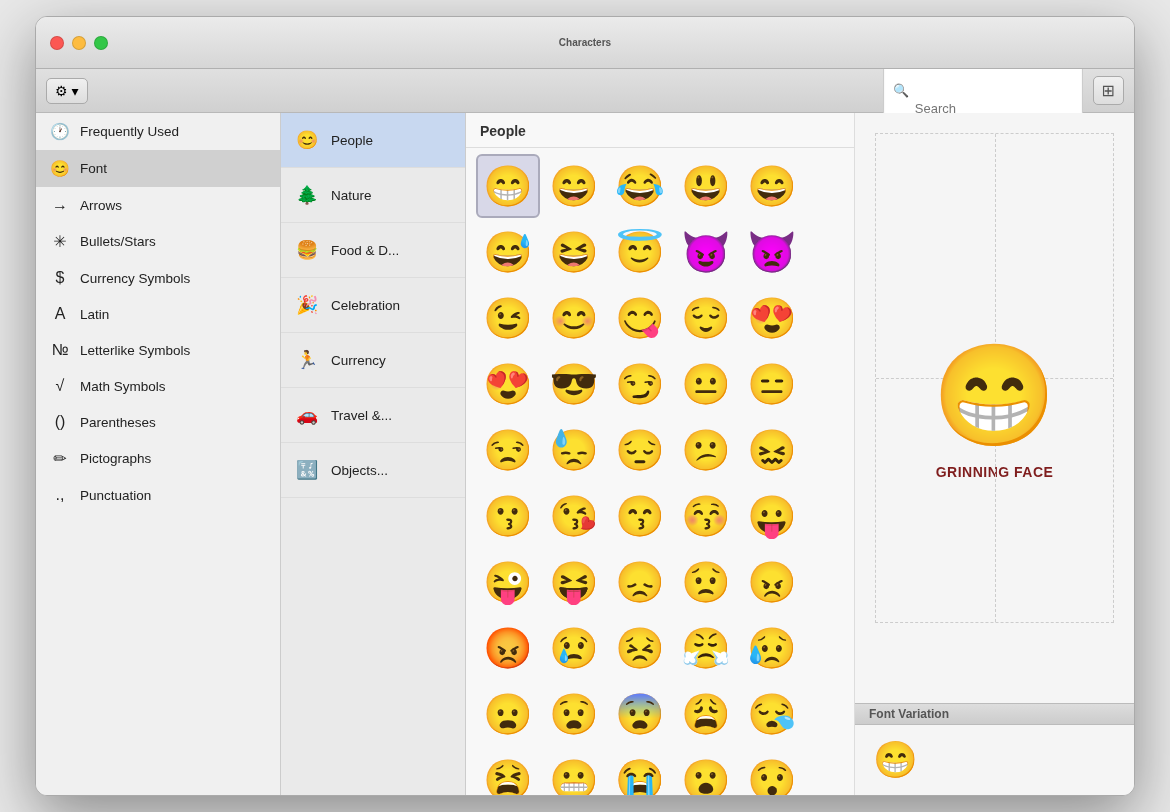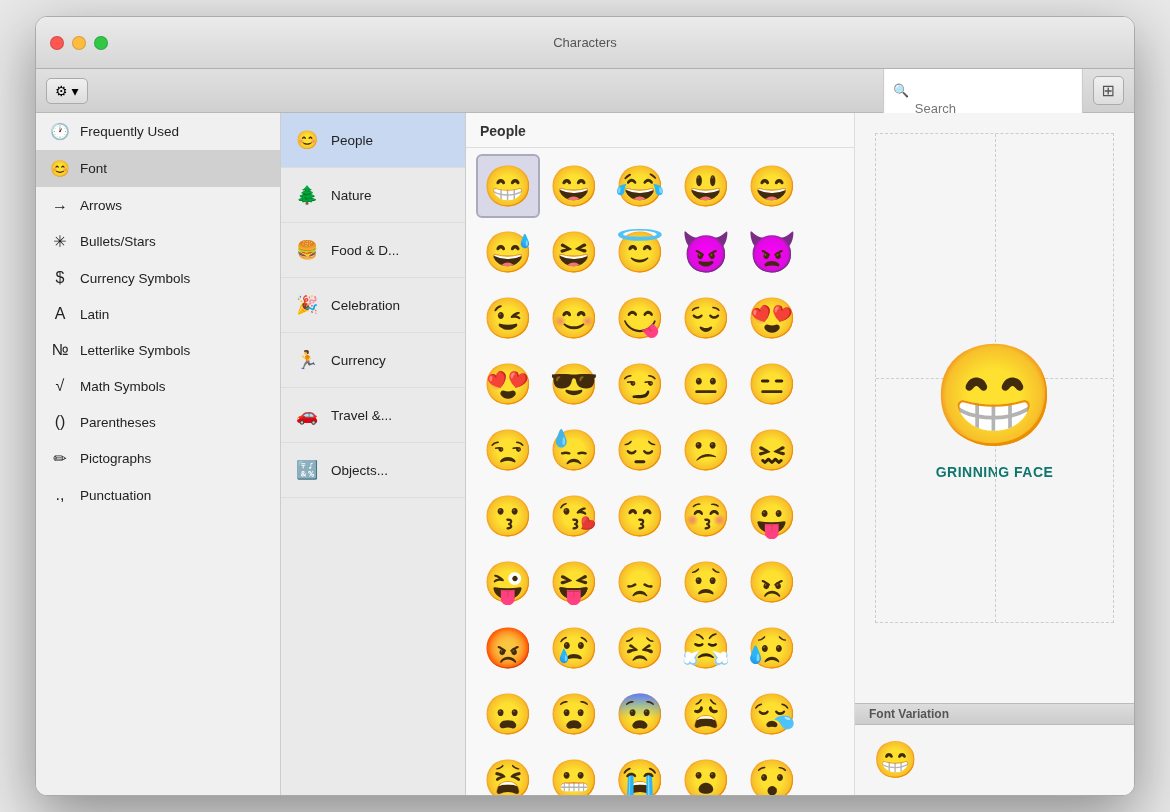--- a/index.html
+++ b/index.html
@@ -41,23 +41,23 @@
     .traffic-light {
       width: 14px;
       height: 14px;
       border-radius: 50%;
       border: 1px solid rgba(0,0,0,0.15);
     }
     .traffic-light.close { background: #fc5753; }
     .traffic-light.minimize { background: #fdbc40; }
     .traffic-light.maximize { background: #33c748; }
     .title-bar-title {
-      font-size: 13px;
+      font-size: 10px;
       color: #555;
-      font-weight: 400;
+      font-weight: 700;
     }
     .toolbar {
       height: 44px;
       background: linear-gradient(to bottom, #e0e0e0, #d0d0d0);
       border-bottom: 1px solid #b8b8b8;
       display: flex;
       align-items: center;
       padding: 0 10px;
       flex-shrink: 0;
     }
@@ -244,21 +244,21 @@
       border-top: 1px dashed #ccc;
     }
     .preview-emoji {
       font-size: 100px;
       position: relative;
       z-index: 1;
     }
     .preview-name {
       font-size: 14px;
       font-weight: 700;
-      color: #0f766e;
+      color: #7f1d1d;
       margin-top: 10px;
       text-align: center;
       letter-spacing: 0.5px;
     }
     .add-favorites-btn {
       background: linear-gradient(to bottom, #f0f0f0, #e0e0e0);
       border: 1px solid #bbb;
       border-radius: 6px;
       padding: 6px 18px;
       font-size: 13px;

